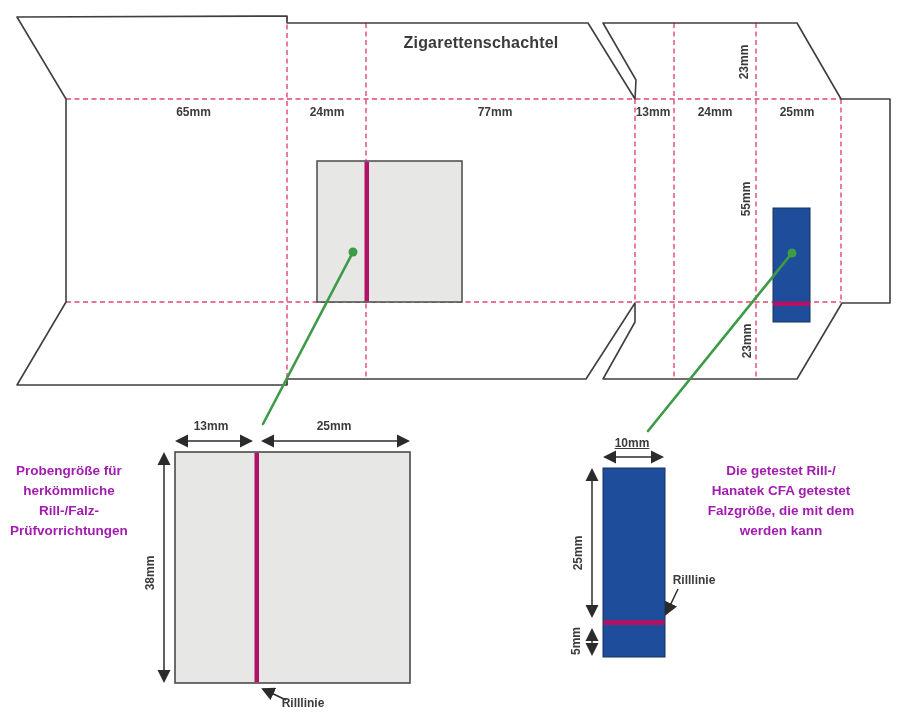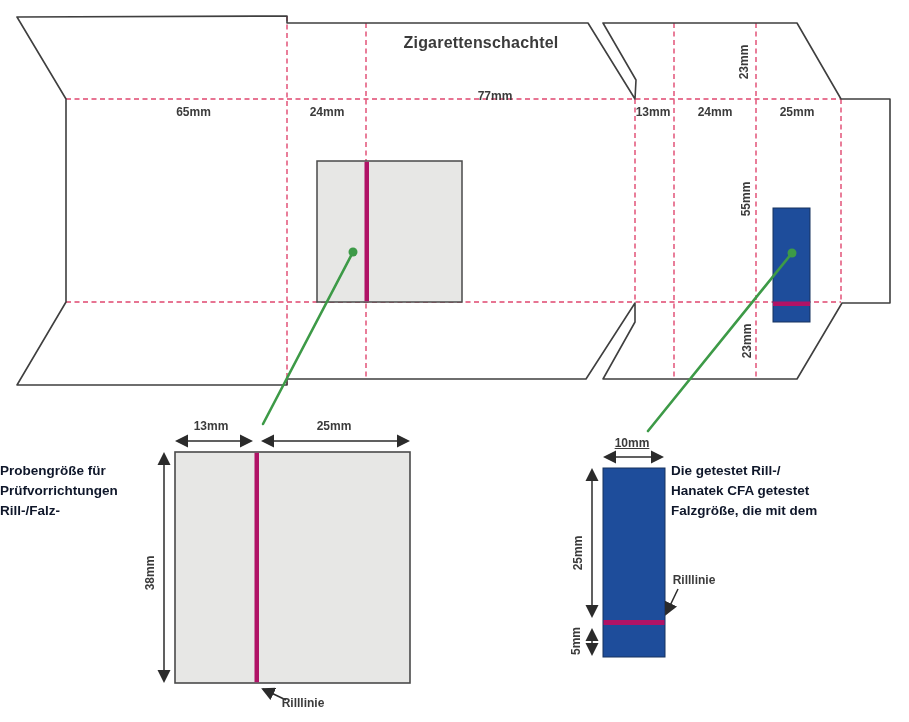--- a/index.html
+++ b/index.html
@@ -3,22 +3,22 @@
 <meta charset="utf-8">
 <style>
   html,body{margin:0;padding:0;background:#ffffff;}
   .stage{position:relative;width:909px;height:722px;background:#ffffff;overflow:hidden;
          font-family:"Liberation Sans",sans-serif;}
   .stage svg{position:absolute;left:0;top:0;}
   .lbl{position:absolute;transform:translate(-50%,-50%);
        font:bold 12px "Liberation Sans",sans-serif;color:#3b3b3b;white-space:nowrap;}
   .rot{transform:translate(-50%,-50%) rotate(-90deg);}
   .title{font-size:16px;letter-spacing:0.2px;}
-  .cap{position:absolute;text-align:left;
-       font:bold 13.5px "Liberation Sans",sans-serif;color:#0f172a;line-height:20px;}
+  .cap{position:absolute;text-align:center;
+       font:bold 13.5px "Liberation Sans",sans-serif;color:#a21caf;line-height:20px;}
 </style>
 </head>
 <body>
 
 <div class="stage">
 
   <svg width="909" height="722" viewBox="0 0 909 722">
     <defs>
       <marker id="ah" viewBox="0 0 10 10" refX="8.5" refY="5" markerWidth="9" markerHeight="9" orient="auto-start-reverse">
         <path d="M0,0 L10,5 L0,10 Z" fill="#2b2b2b"></path>
@@ -79,42 +79,44 @@
       <line x1="592" y1="470" x2="592" y2="616" marker-start="url(#ah)" marker-end="url(#ah)"></line>
       <line x1="592" y1="630" x2="592" y2="654" marker-start="url(#ah)" marker-end="url(#ah)"></line>
       <line x1="678" y1="589" x2="666" y2="614" marker-end="url(#ah)"></line>
     </g>
   </svg>
 
   <span class="lbl title" style="left:481px;top:43px;">Zigarettenschachtel</span>
 
   <span class="lbl" style="left:182px;top:112px;padding-left:23px;">65mm</span>
   <span class="lbl" style="left:327px;top:112px;">24mm</span>
-  <span class="lbl" style="left:495px;top:96px;">77mm</span>
+  <span class="lbl" style="left:495px;top:112px;">77mm</span>
   <span class="lbl" style="left:653px;top:112px;">13mm</span>
   <span class="lbl" style="left:715px;top:112px;">24mm</span>
   <span class="lbl" style="left:797px;top:112px;">25mm</span>
 
   <span class="lbl rot" style="left:744px;top:62px;">23mm</span>
   <span class="lbl rot" style="left:746px;top:199px;">55mm</span>
   <span class="lbl rot" style="left:747px;top:341px;">23mm</span>
 
   <span class="lbl" style="left:211px;top:426px;">13mm</span>
   <span class="lbl" style="left:334px;top:426px;">25mm</span>
   <span class="lbl rot" style="left:150px;top:573px;">38mm</span>
   <span class="lbl" style="left:303px;top:703px;">Rilllinie</span>
   <div class="cap" style="left:0px;top:461px;width:138px;">
     <div>Probengröße für</div>
+    <div>herkömmliche</div>
+    <div>Rill-/Falz-</div>
     <div>Prüfvorrichtungen</div>
-    <div>Rill-/Falz-</div>
   </div>
 
   <span class="lbl" style="left:632px;top:443px;text-decoration:underline;">10mm</span>
   <span class="lbl rot" style="left:578px;top:553px;">25mm</span>
   <span class="lbl rot" style="left:576px;top:641px;">5mm</span>
   <span class="lbl" style="left:694px;top:580px;">Rilllinie</span>
   <div class="cap" style="left:671px;top:461px;width:220px;">
     <div>Die getestet Rill-/</div>
     <div>Hanatek CFA getestet</div>
     <div>Falzgröße, die mit dem</div>
+    <div>werden kann</div>
   </div>
 
 </div>
 
 </body></html>

